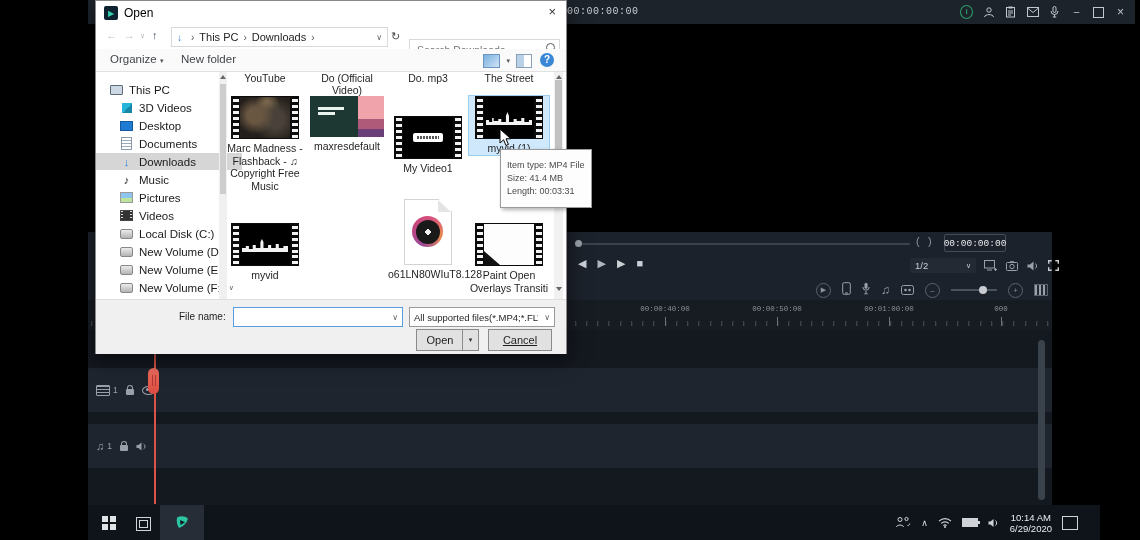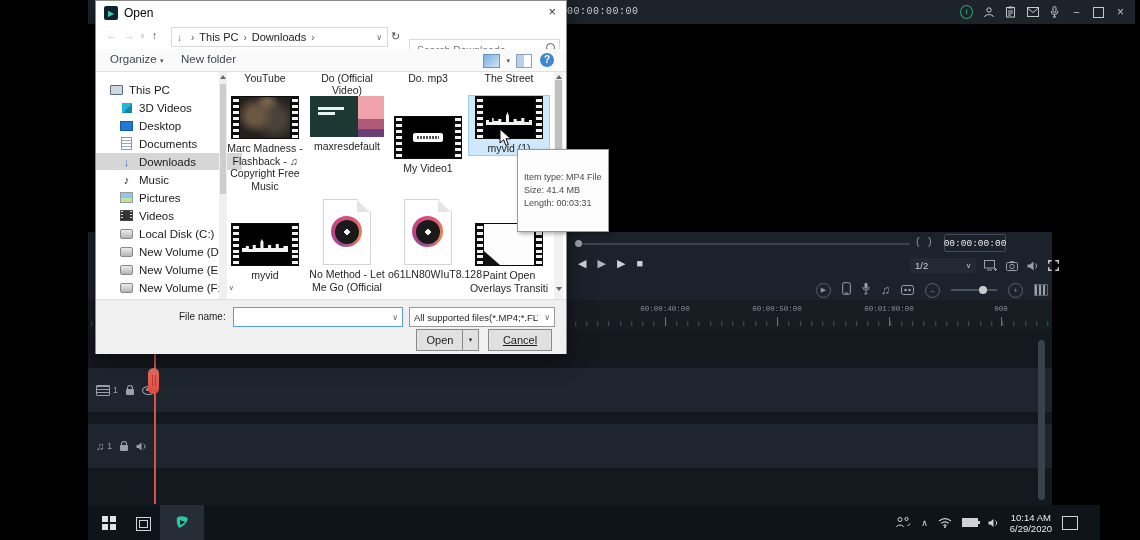--- a/index.html
+++ b/index.html
@@ -190,22 +190,22 @@
         font-size:9.5px;color:#1e1e1e;display:flex;align-items:center;}
   .ft-select .v{margin-left:4px;white-space:nowrap;overflow:hidden;width:124px;}
   .ft-select .cv{margin-left:auto;margin-right:4px;font-size:8px;color:#666;}
   .btn{position:absolute;top:29px;height:20px;background:#e1e1e1;border:1px solid #8a8a8a;
        font-size:11px;color:#1e1e1e;display:flex;align-items:center;justify-content:center;}
   .btn-open{left:320px;width:46px;}
   .btn-open-split{left:366px;width:15px;font-size:7px;color:#333;}
   .btn-cancel{left:392px;width:62px;text-decoration:underline;}
 
   
-  #tooltip{left:517px;top:149px;background:#fdfdfd;border:1px solid #9a9a9a;box-shadow:2px 2px 4px rgba(0,0,0,.3);
-           padding:21px 6px;font-size:9px;line-height:13px;color:#4a4a4a;z-index:20;white-space:nowrap;}
+  #tooltip{left:500px;top:149px;background:#fdfdfd;border:1px solid #9a9a9a;box-shadow:2px 2px 4px rgba(0,0,0,.3);
+           padding:9px 6px;font-size:9px;line-height:13px;color:#4a4a4a;z-index:20;white-space:nowrap;}
   #cursor{left:499px;top:128px;z-index:30;}
 </style>
 </head>
 <body>
 
 <div id="stage">
 
   <div id="ed-titlebar" class="abs">
     <div class="abs tc mono">00:00:00:00</div>
     <div class="winicons">
@@ -565,27 +565,20 @@
       <div class="fitem" style="left:129px;top:127px;">
         <div class="film" style="margin-top:24px;">
           <div class="finner in-black">
             <svg class="skyline" viewBox="0 0 60 16" preserveAspectRatio="none">
                 <path d="M0 16 L0 12 5 12 5 10 9 10 9 13 14 13 14 9 18 9 18 12 24 12 24 6 26 3 28 6 28 12 34 12 34 9 38 9 38 12 44 12 44 8 48 8 48 12 54 12 54 10 60 10 60 16 Z" fill="#f2f2f2"></path>
               </svg>
           </div>
         </div>
         <div class="flabel">myvid</div>
       </div>
-      <div class="fitem" style="left:211px;top:127px;">
-        <div class="apage">
-            <span class="fold"></span>
-            <span class="disc"></span>
-          </div>
-        <div class="flabel">No Method - Let Me Go (Official</div>
-      </div>
       <div class="fitem" style="left:292px;top:127px;">
         <div class="apage">
             <span class="fold"></span>
             <span class="disc"></span>
           </div>
         <div class="flabel">o61LN80WIuT8.128</div>
       </div>
       <div class="fitem" style="left:373px;top:127px;">
         <div class="film" style="margin-top:24px;">
             <div class="finner in-white"></div>

